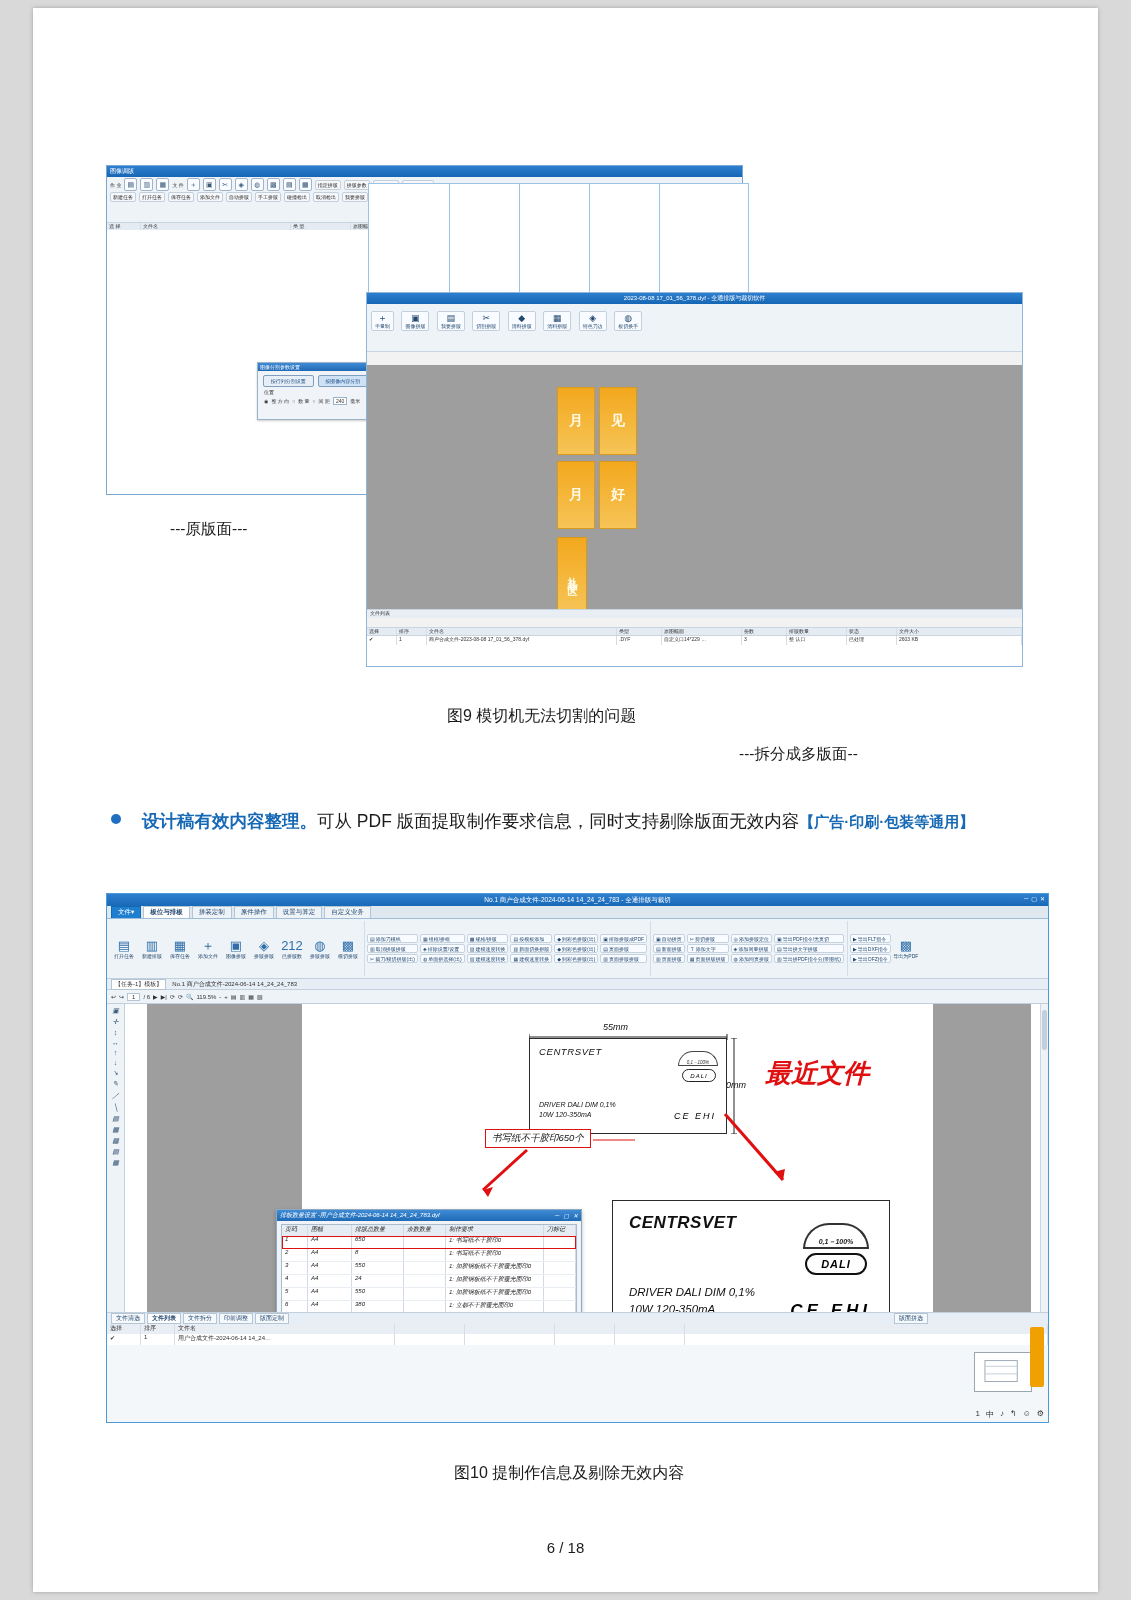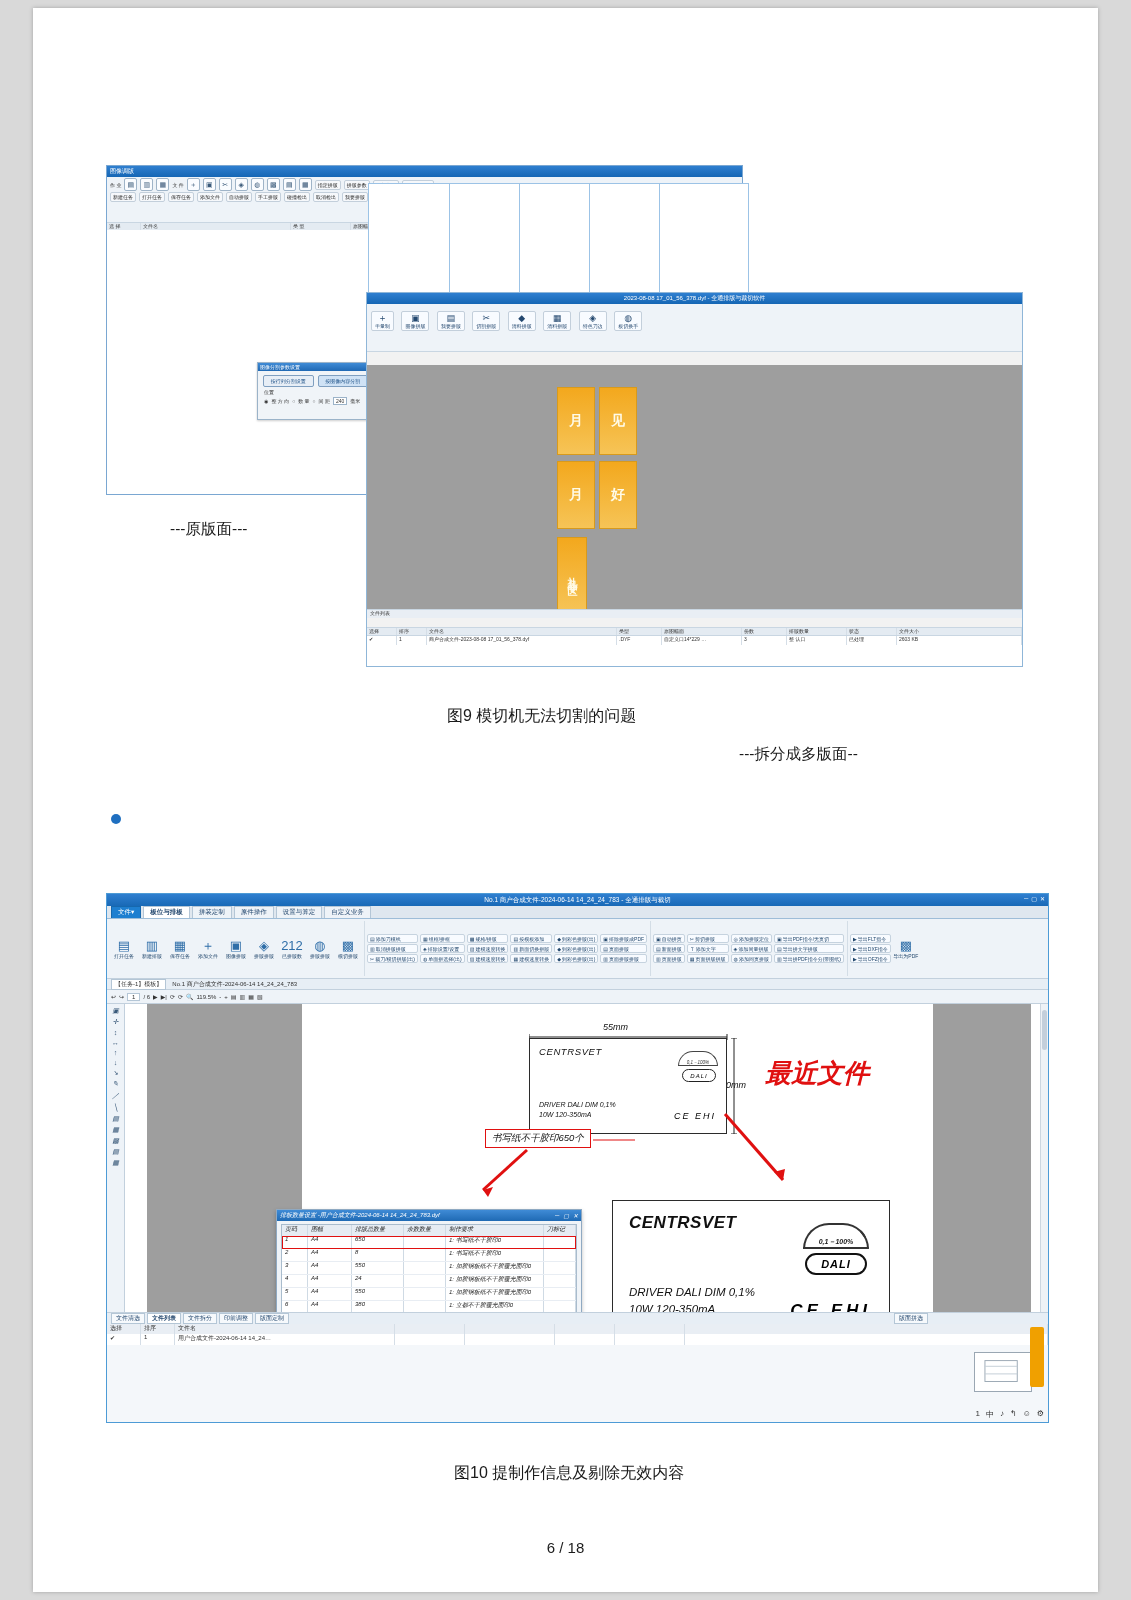--- a/index.html
+++ b/index.html
@@ -506,20 +506,25 @@
       </div>
     </div>
   </div>
 
   <div class="annot" style="left:137px; top:511px;">---原版面---</div>
   <div class="caption" style="left:414px; top:698px;">图9  模切机无法切割的问题</div>
   <div class="annot" style="left:706px; top:736px;">---拆分成多版面--</div>
 
   <div class="bullet-row" style="left:78px; top:795px; width:950px;">
     <div class="bullet-dot"></div>
+    <div class="bullet-text">
+      <div class="para">
+        <span class="lead">设计稿有效内容整理。</span><span>可从 PDF 版面提取制作要求信息，同时支持剔除版面无效内容</span><span class="tagblue">【广告·印刷·包装等通用】</span>
+      </div>
+    </div>
   </div>
 
   <div class="fig10">
     <div class="f10-title">
       <span>No.1 商户合成文件-2024-06-14 14_24_24_783 - 全通排版与裁切</span>
       <span class="f10-winbtns">
         <span>─</span>
         <span>▢</span>
         <span>✕</span>
       </span>

